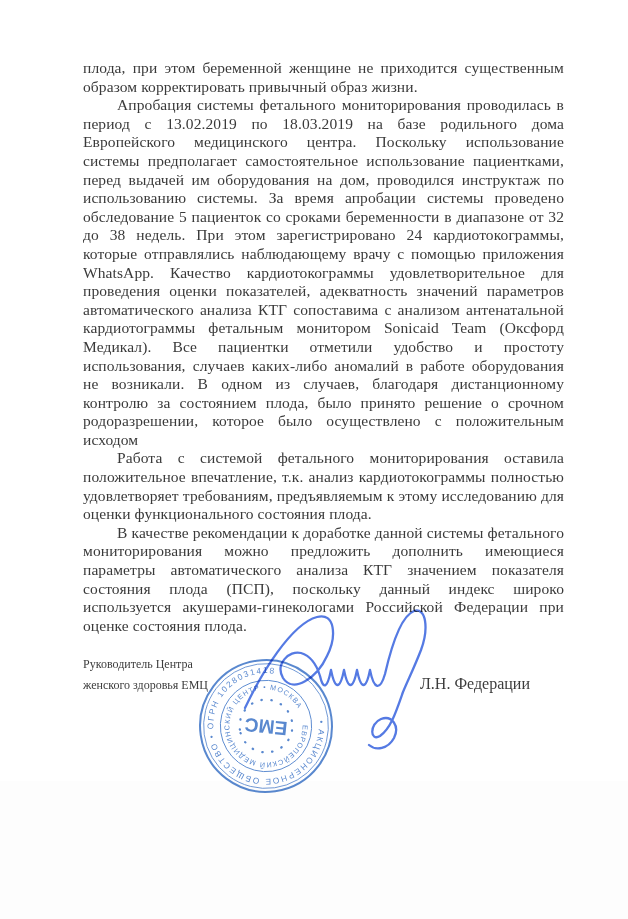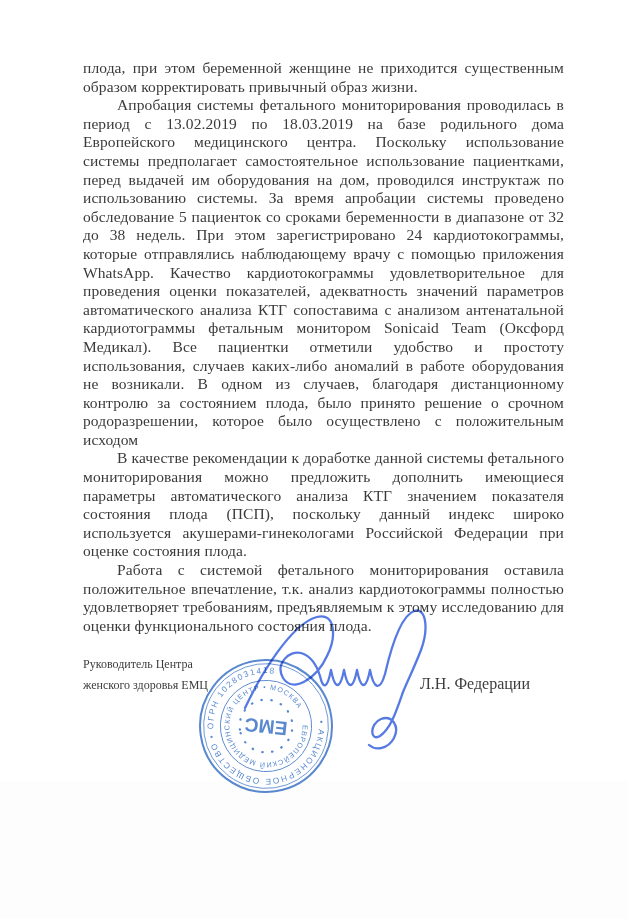--- a/index.html
+++ b/index.html
@@ -65,22 +65,22 @@
   }
 </style>
 </head>
 <body>
 
 <div class="page">
 
   <div class="doc-text">
     <p class="no-indent">плода, при этом беременной женщине не приходится существенным образом корректировать привычный образ жизни.</p>
     <p>Апробация системы фетального мониторирования проводилась в период с 13.02.2019 по 18.03.2019 на базе родильного дома Европейского медицинского центра. Поскольку использование системы предполагает самостоятельное использование пациентками, перед выдачей им оборудования на дом, проводился инструктаж по использованию системы. За время апробации системы проведено обследование 5 пациенток со сроками беременности в диапазоне от 32 до 38 недель. При этом зарегистрировано 24 кардиотокограммы, которые отправлялись наблюдающему врачу с помощью приложения WhatsApp. Качество кардиотокограммы удовлетворительное для проведения оценки показателей, адекватность значений параметров автоматического анализа КТГ сопоставима с анализом антенатальной кардиотограммы фетальным монитором Sonicaid Team (Оксфорд Медикал). Все пациентки отметили удобство и простоту использования, случаев каких-либо аномалий в работе оборудования не возникали. В одном из случаев, благодаря дистанционному контролю за состоянием плода, было принято решение о срочном родоразрешении, которое было осуществлено с положительным исходом</p>
+    <p>Работа с системой фетального мониторирования оставила положительное впечатление, т.к. анализ кардиотокограммы полностью удовлетворяет требованиям, предъявляемым к этому исследованию для оценки функционального состояния плода.</p>
     <p>В качестве рекомендации к доработке данной системы фетального мониторирования можно предложить дополнить имеющиеся параметры автоматического анализа КТГ значением показателя состояния плода (ПСП), поскольку данный индекс широко используется акушерами-гинекологами Российской Федерации при оценке состояния плода.</p>
-    <p>Работа с системой фетального мониторирования оставила положительное впечатление, т.к. анализ кардиотокограммы полностью удовлетворяет требованиям, предъявляемым к этому исследованию для оценки функционального состояния плода.</p>
   </div>
 
   <div class="sig-title">
     <div>Руководитель Центра</div>
     <div>женского здоровья ЕМЦ</div>
   </div>
 
   <div class="signer-name">Л.Н. Федерации</div>
 
   <svg class="stamp" viewBox="0 0 140 140" xmlns="http://www.w3.org/2000/svg">

